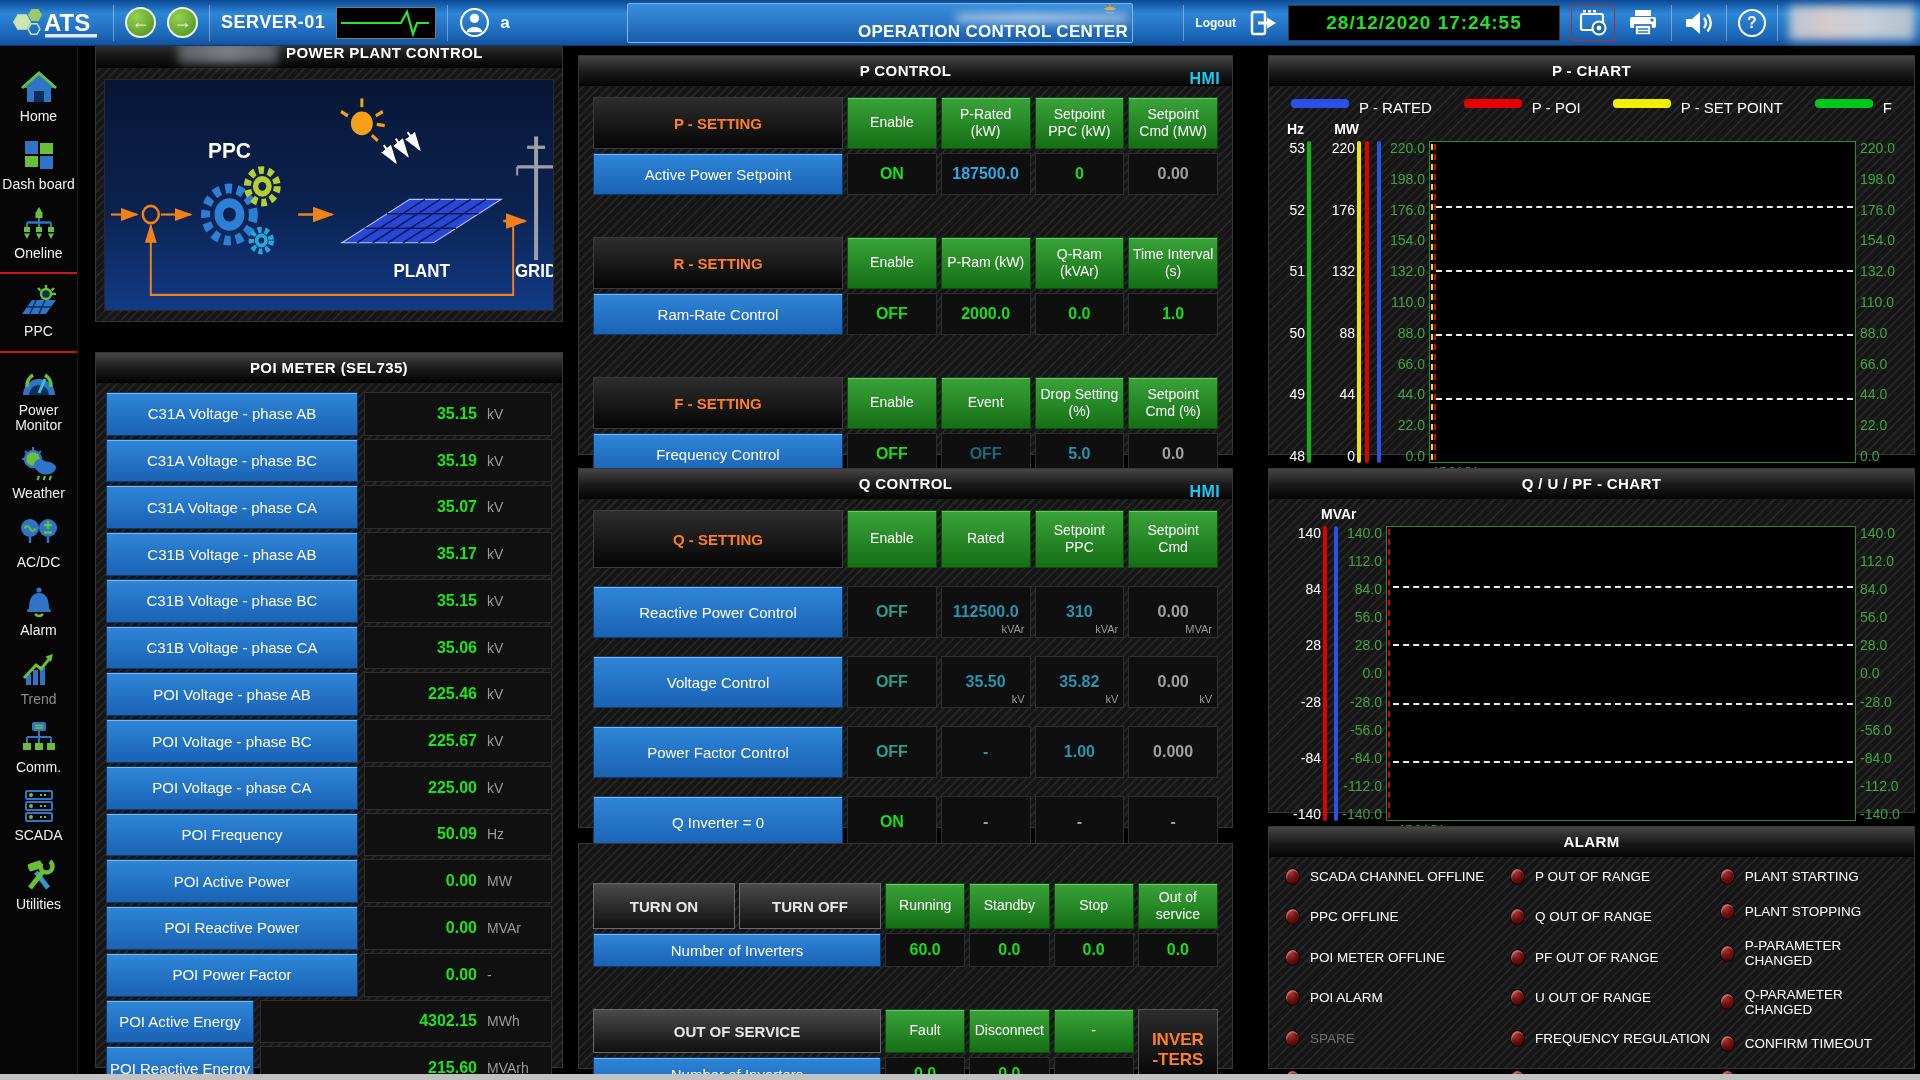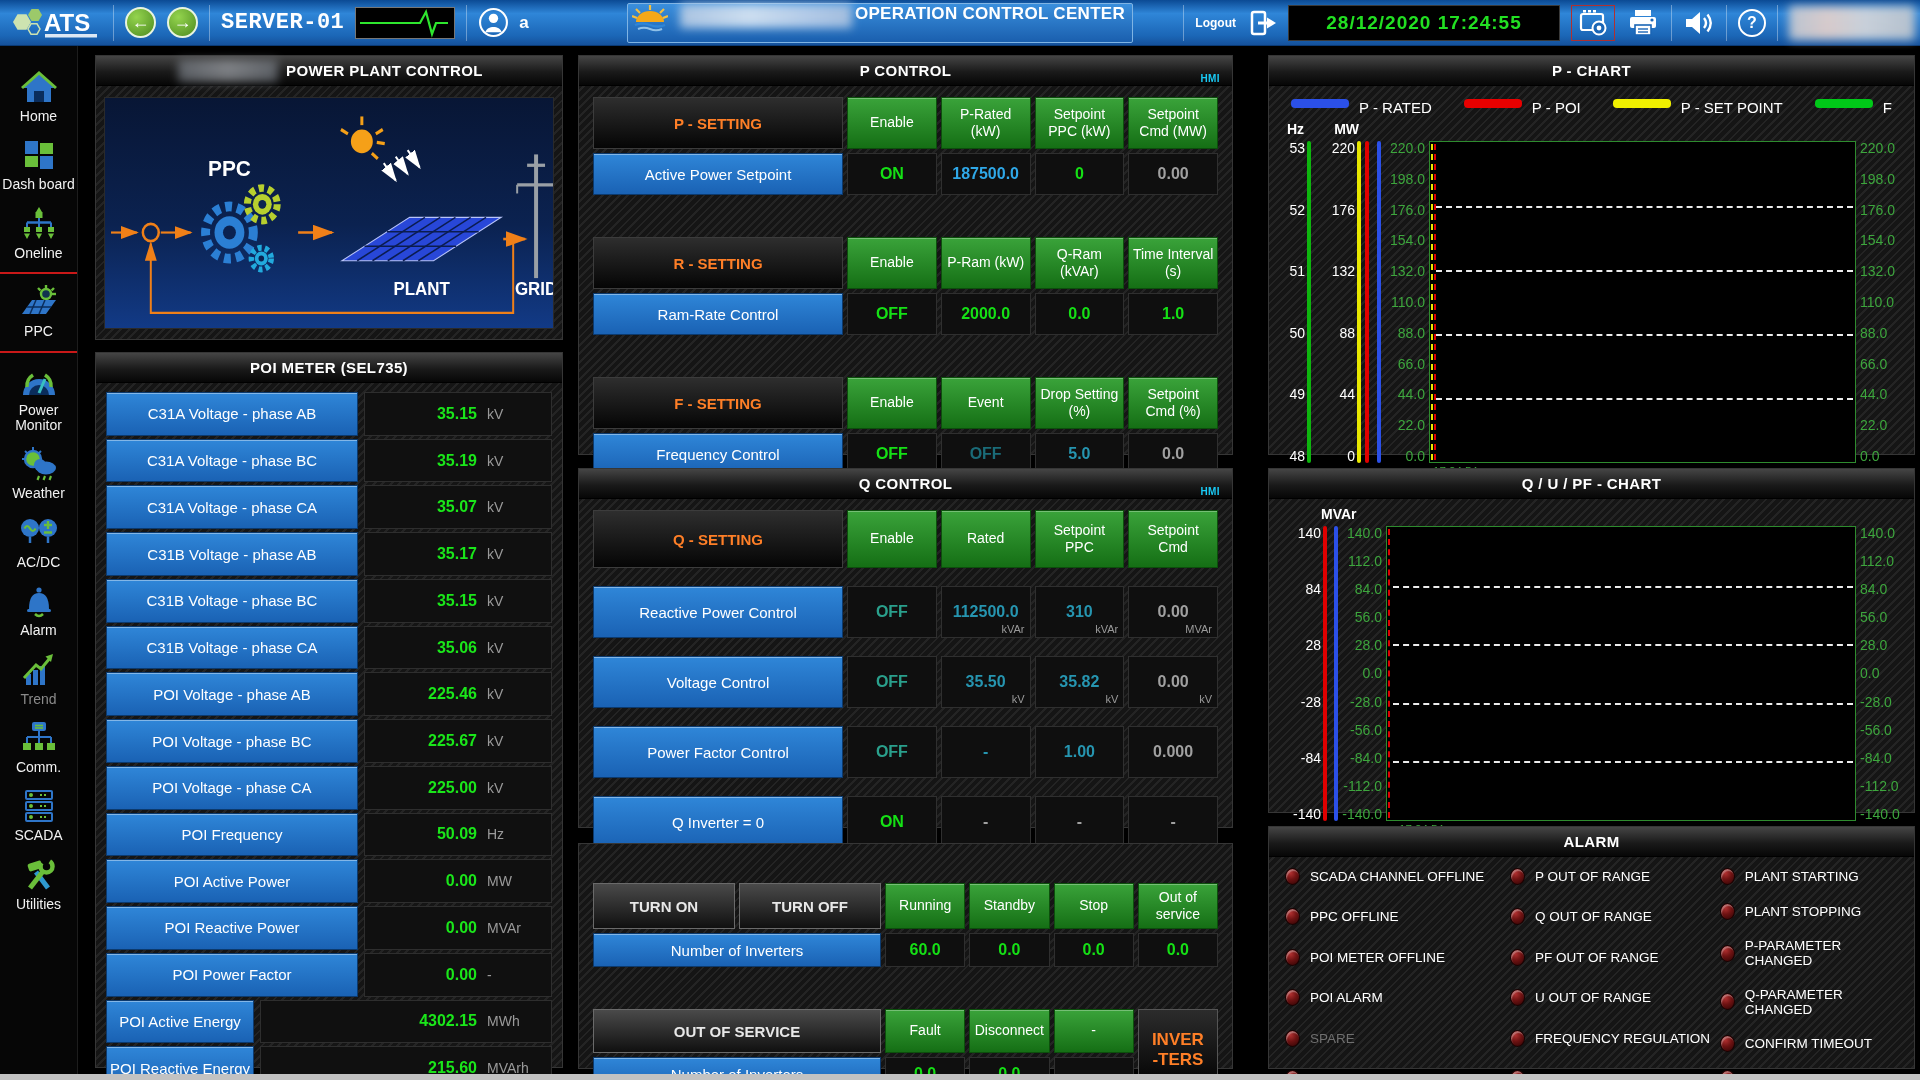--- a/index.html
+++ b/index.html
@@ -9,27 +9,27 @@
   
   .topbar { position:absolute; left:0; top:0; width:1920px; height:46px;
     background:linear-gradient(180deg,#0b4a94 0%,#2f86d8 30%,#1b66b6 80%,#15519b 100%);
     border-bottom:1px solid #0a3a75; z-index:50; }
   .tb-left { position:absolute; left:10px; top:0; bottom:0; display:flex; align-items:center; gap:11px; }
   .tb-right { position:absolute; right:5px; top:0; bottom:0; display:flex; align-items:center; gap:11px; }
   .divider { width:1px; height:36px; background:rgba(255,255,255,.35); }
   .nav-btn { width:31px; height:31px; border-radius:50%; border:2px solid #e8f4e0;
     background:radial-gradient(circle at 35% 30%,#94d44e,#4c8a1f); color:#fff; font-weight:bold;
     font-size:18px; display:flex; align-items:center; justify-content:center; cursor:pointer; }
-  .server-label { font-size:22px; font-weight:bold; letter-spacing:.5px;font-family:Liberation Mono, monospace; }
+  .server-label { font-size:18px; font-weight:bold; letter-spacing:.5px; }
   .spark-box { width:100px; height:32px; background:#000; border:1px solid #777; display:flex; align-items:center; }
   .user-wrap { display:flex; align-items:center; gap:10px; }
   .user-label { font-size:17px; font-weight:bold; }
   .banner { position:absolute; left:627px; top:3px; width:506px; height:40px;
     background:linear-gradient(180deg,#3a8fdd,#1a5fae); border:1px solid #7fb4e4; border-radius:2px;
-    display:flex; align-items:flex-start; padding:0 4px; }
+    display:flex; align-items:flex-end; padding:0 4px;flex-direction:column; }
   .banner-title { flex:1; text-align:center; font-size:17px; font-weight:bold; letter-spacing:.3px; }
   .blur-name { width:172px; height:24px; margin-left:12px; border-radius:2px; filter:blur(5px);
     background:linear-gradient(90deg,#b6cbe4,#dde8f4 40%,#c0d2ea 75%,#aec4e0); opacity:.9; }
   .logout-label { font-size:12px; font-weight:bold; }
   .datetime-box { width:272px; height:36px; background:#000; border:1px solid #3a3a3a; display:flex;
     align-items:center; justify-content:center; color:#22e022; font-size:19px; font-weight:bold; letter-spacing:1px; }
   .shot-btn { width:44px; height:36px; border:1.5px solid #b03030; display:flex; align-items:center;
     justify-content:center; cursor:pointer; }
   .icon-btn { display:flex; align-items:center; justify-content:center; cursor:pointer; }
   .help-btn { width:28px; height:28px; border:2.5px solid #fff; border-radius:50%; display:flex;
@@ -47,21 +47,21 @@
   .side-item.dim .side-label { color:#8a8a8a; }
 
   
   .panel { position:absolute; border:1px solid #363636;
     background:repeating-linear-gradient(135deg,#242424 0 2px,#151515 2px 6px); }
   .panel-hd { height:30px; background:linear-gradient(180deg,#454545 0%,#1a1a1a 55%,#060606 100%);
     border-bottom:1px solid #000; display:flex; align-items:center; justify-content:center;
     font-weight:bold; font-size:15px; letter-spacing:.4px; position:relative; }
   .panel-bd { position:absolute; top:31px; left:0; right:0; bottom:0; }
   .mode { position:absolute; right:12px; top:16px; bottom:0; display:flex; align-items:center;
-    color:#19c9f4; font-weight:bold; font-size:10px; cursor:pointer; }
+    color:#19c9f4; font-weight:bold; font-size:16px; cursor:pointer; }
 
   
   .ppc-diagram { position:absolute; inset:10px 8px 10px 8px; border:1px solid #2a2a2a;
     background:linear-gradient(180deg,#081635 0%,#0b2250 55%,#123a86 100%); }
   .ppc-diagram svg { width:100%; height:100%; }
   .blur-title { width:100px; height:22px; filter:blur(5px); opacity:.55; border-radius:2px;
     background:linear-gradient(90deg,#8d949e,#c9ced6 50%,#8d949e); margin-right:8px; }
   #plant-control .panel-hd { justify-content:flex-start; padding-left:82px; }
 
   
@@ -394,21 +394,21 @@
     <svg width="40" height="36" viewBox="0 0 40 36">
       <line x1="29" y1="31" x2="17" y2="15" stroke="#2e9ad0" stroke-width="5"></line>
       <rect x="9" y="5" width="14" height="8" rx="2" fill="#6abf3a" transform="rotate(-18 16 9)"></rect>
       <line x1="11" y1="31" x2="25" y2="13" stroke="#6abf3a" stroke-width="5"></line>
       <circle cx="27.5" cy="9.5" r="6" fill="none" stroke="#6abf3a" stroke-width="4.5" stroke-dasharray="22 9"></circle>
     </svg>
     <span class="side-label">Utilities</span>
   </div>
 </div>
 
-<div class="panel" id="plant-control" style="left:95px;top:55px;width:468px;height:285px;">
+<div class="panel" id="plant-control" style="left:95px;top:37px;width:468px;height:285px;">
   <div class="panel-hd">
     <div class="blur-title"></div>
     <span>POWER PLANT CONTROL</span>
   </div>
   <div class="panel-bd">
     <div class="ppc-diagram">
       <svg viewBox="0 0 450 212" preserveAspectRatio="none">
         <defs>
           <marker id="oar" markerWidth="10" markerHeight="8" refX="8" refY="3" orient="auto">
               <path d="M0,0 L9,3 L0,6 Z" fill="#f08018"></path>

